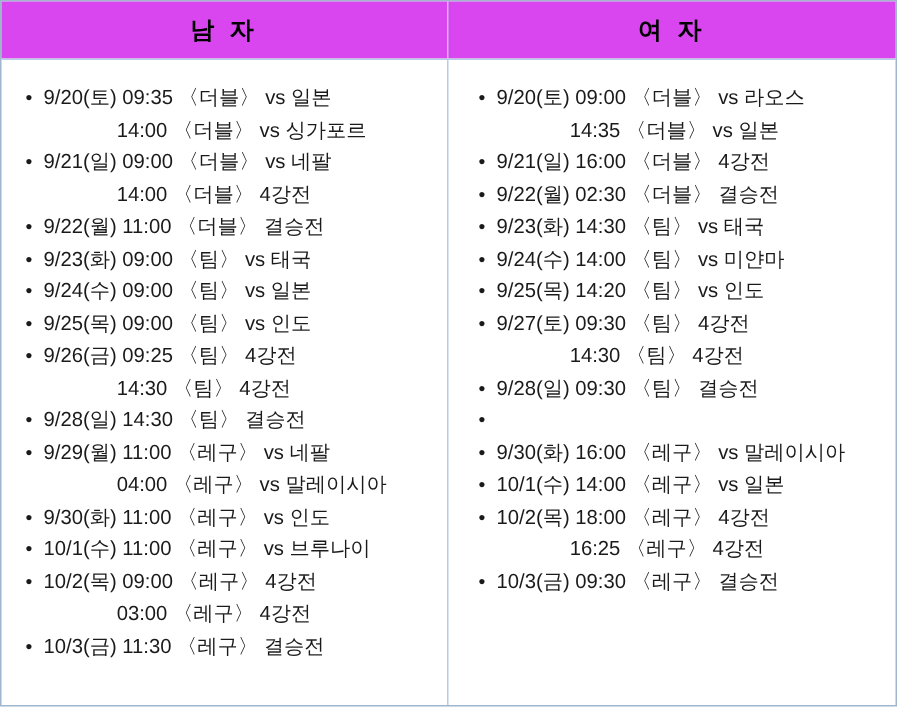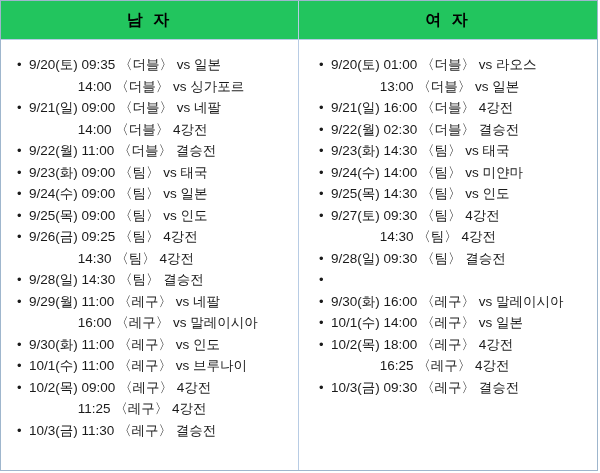--- a/index.html
+++ b/index.html
@@ -20,21 +20,21 @@
     display: flex;
     flex-direction: column;
   }
   .header-row {
     display: flex;
     height: 38px;
     flex: 0 0 38px;
   }
   .header-cell {
     flex: 1 1 50%;
-    background: #22c55e;
+    background: #d946ef;
     display: flex;
     align-items: center;
     justify-content: center;
     font-size: 16px;
     font-weight: bold;
     color: #000000;
     letter-spacing: 3px;
     border-right: 1px solid #b8cce4;
     box-sizing: border-box;
   }
@@ -146,73 +146,73 @@
           <li class="entry">
             <span class="bullet">•</span>
             <span class="text">9/28(일) 14:30 〈팀〉 결승전</span>
           </li>
           <li class="entry">
             <span class="bullet">•</span>
             <span class="text">9/29(월) 11:00 〈레구〉 vs 네팔</span>
           </li>
           <li class="entry no-bullet">
             <span class="bullet">•</span>
-            <span class="text">             16:00 〈레구〉 vs 말레이시아</span>
+            <span class="text">             04:00 〈레구〉 vs 말레이시아</span>
           </li>
           <li class="entry">
             <span class="bullet">•</span>
             <span class="text">9/30(화) 11:00 〈레구〉 vs 인도</span>
           </li>
           <li class="entry">
             <span class="bullet">•</span>
             <span class="text">10/1(수) 11:00 〈레구〉 vs 브루나이</span>
           </li>
           <li class="entry">
             <span class="bullet">•</span>
             <span class="text">10/2(목) 09:00 〈레구〉 4강전</span>
           </li>
           <li class="entry no-bullet">
             <span class="bullet">•</span>
-            <span class="text">             11:25 〈레구〉 4강전</span>
+            <span class="text">             03:00 〈레구〉 4강전</span>
           </li>
           <li class="entry">
             <span class="bullet">•</span>
             <span class="text">10/3(금) 11:30 〈레구〉 결승전</span>
           </li>
         </ul>
     </div>
     <div class="body-cell right-col">
       <ul class="entry-list" id="women-list">
           <li class="entry">
             <span class="bullet">•</span>
-            <span class="text">9/20(토) 01:00 〈더블〉 vs 라오스</span>
-          </li>
-          <li class="entry no-bullet">
-            <span class="bullet">•</span>
-            <span class="text">             13:00 〈더블〉 vs 일본</span>
+            <span class="text">9/20(토) 09:00 〈더블〉 vs 라오스</span>
+          </li>
+          <li class="entry no-bullet">
+            <span class="bullet">•</span>
+            <span class="text">             14:35 〈더블〉 vs 일본</span>
           </li>
           <li class="entry">
             <span class="bullet">•</span>
             <span class="text">9/21(일) 16:00 〈더블〉 4강전</span>
           </li>
           <li class="entry">
             <span class="bullet">•</span>
             <span class="text">9/22(월) 02:30 〈더블〉 결승전</span>
           </li>
           <li class="entry">
             <span class="bullet">•</span>
             <span class="text">9/23(화) 14:30 〈팀〉 vs 태국</span>
           </li>
           <li class="entry">
             <span class="bullet">•</span>
             <span class="text">9/24(수) 14:00 〈팀〉 vs 미얀마</span>
           </li>
           <li class="entry">
             <span class="bullet">•</span>
-            <span class="text">9/25(목) 14:30 〈팀〉 vs 인도</span>
+            <span class="text">9/25(목) 14:20 〈팀〉 vs 인도</span>
           </li>
           <li class="entry">
             <span class="bullet">•</span>
             <span class="text">9/27(토) 09:30 〈팀〉 4강전</span>
           </li>
           <li class="entry no-bullet">
             <span class="bullet">•</span>
             <span class="text">             14:30 〈팀〉 4강전</span>
           </li>
           <li class="entry">

